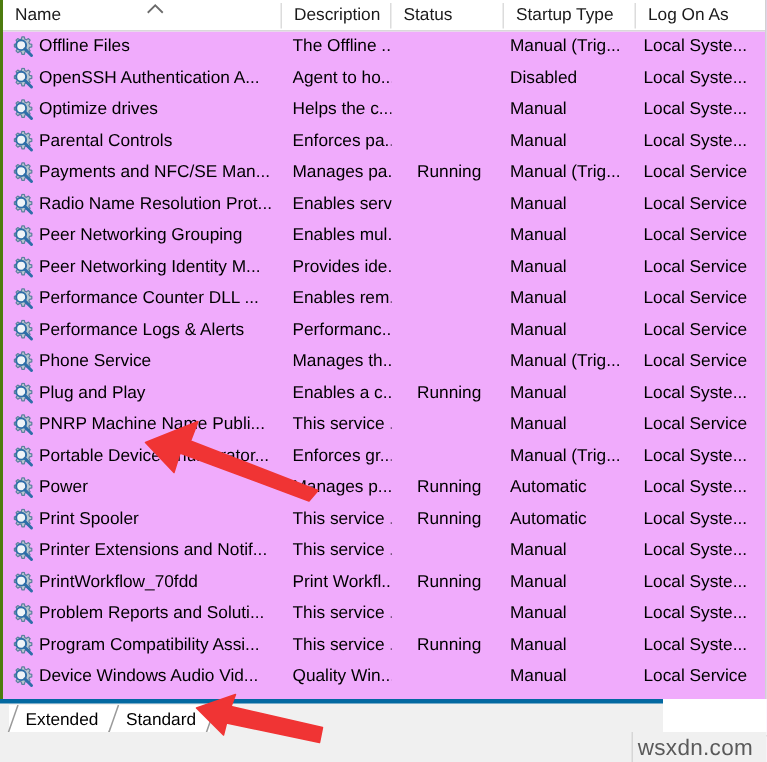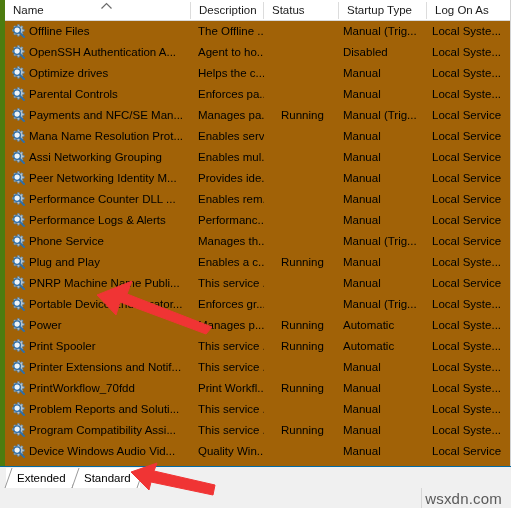--- a/index.html
+++ b/index.html
@@ -25,23 +25,23 @@
     background: #ffffff;
   }
 
   
   .listview {
     position: absolute;
     left: 0;
     top: 0;
     width: 511px;
     height: 466px;
-    background: #a16207;
-    box-sizing: border-box;
-    border-left: 5px solid #4d7c0f;
+    background: #f0abfc;
+    box-sizing: border-box;
+    border-left: 2px solid #4d7c0f;
     border-right: 1px solid #d2d2d2;
     overflow: hidden;
   }
 
   
   .hdr {
     position: relative;
     height: 21px;
     background: #ffffff;
     border-bottom: 1px solid #d9d9d9;
@@ -112,24 +112,24 @@
     width: 15px;
     height: 15px;
   }
   .svc-icon svg { display: block; }
 
   
   .tabstrip {
     position: absolute;
     left: 0;
     top: 466px;
-    width: 511px;
+    width: 442px;
     height: 22px;
     background: #f0f0f0;
-    border-top: 1px solid #0369a1;
+    border-top: 3px solid #0369a1;
     box-sizing: border-box;
   }
   .tabstrip-line {
     position: absolute;
     left: 0;
     top: 21px;
     width: 511px;
     height: 1px;
     background: #a8a8a8;
   }
@@ -304,35 +304,35 @@
           <span class="cell c-logon">Local Service</span>
         </div>
         <div class="row">
           <span class="svc-icon">
             <svg width="15" height="15" viewBox="0 0 15 15">
               <path d="M6.6 0.6 l1.6 0 0.35 1.5 1.1 0.45 1.3 -0.85 1.15 1.15 -0.85 1.3 0.45 1.1 1.5 0.35 0 1.6 -1.5 0.35 -0.45 1.1 0.85 1.3 -1.15 1.15 -1.3 -0.85 -1.1 0.45 -0.35 1.5 -1.6 0 -0.35 -1.5 -1.1 -0.45 -1.3 0.85 -1.15 -1.15 0.85 -1.3 -0.45 -1.1 -1.5 -0.35 0 -1.6 1.5 -0.35 0.45 -1.1 -0.85 -1.3 1.15 -1.15 1.3 0.85 1.1 -0.45 Z" fill="#b9c6cf" stroke="#5b7f9e" stroke-width="0.8" stroke-linejoin="round"></path>
               <circle cx="6.1" cy="6.1" r="3.3" fill="#eef4f8" stroke="#2e6ea8" stroke-width="1.3"></circle>
               <path d="M8.6 8.6 L13 13" stroke="#2e6ea8" stroke-width="2" stroke-linecap="round"></path>
             </svg>
           </span>
-          <span class="cell c-name">Mana Name Resolution Prot...</span>
+          <span class="cell c-name">Radio Name Resolution Prot...</span>
           <span class="cell c-desc">Enables serv...</span>
           <span class="cell c-stat"></span>
           <span class="cell c-start">Manual</span>
           <span class="cell c-logon">Local Service</span>
         </div>
         <div class="row">
           <span class="svc-icon">
             <svg width="15" height="15" viewBox="0 0 15 15">
               <path d="M6.6 0.6 l1.6 0 0.35 1.5 1.1 0.45 1.3 -0.85 1.15 1.15 -0.85 1.3 0.45 1.1 1.5 0.35 0 1.6 -1.5 0.35 -0.45 1.1 0.85 1.3 -1.15 1.15 -1.3 -0.85 -1.1 0.45 -0.35 1.5 -1.6 0 -0.35 -1.5 -1.1 -0.45 -1.3 0.85 -1.15 -1.15 0.85 -1.3 -0.45 -1.1 -1.5 -0.35 0 -1.6 1.5 -0.35 0.45 -1.1 -0.85 -1.3 1.15 -1.15 1.3 0.85 1.1 -0.45 Z" fill="#b9c6cf" stroke="#5b7f9e" stroke-width="0.8" stroke-linejoin="round"></path>
               <circle cx="6.1" cy="6.1" r="3.3" fill="#eef4f8" stroke="#2e6ea8" stroke-width="1.3"></circle>
               <path d="M8.6 8.6 L13 13" stroke="#2e6ea8" stroke-width="2" stroke-linecap="round"></path>
             </svg>
           </span>
-          <span class="cell c-name">Assi Networking Grouping</span>
+          <span class="cell c-name">Peer Networking Grouping</span>
           <span class="cell c-desc">Enables mul...</span>
           <span class="cell c-stat"></span>
           <span class="cell c-start">Manual</span>
           <span class="cell c-logon">Local Service</span>
         </div>
         <div class="row">
           <span class="svc-icon">
             <svg width="15" height="15" viewBox="0 0 15 15">
               <path d="M6.6 0.6 l1.6 0 0.35 1.5 1.1 0.45 1.3 -0.85 1.15 1.15 -0.85 1.3 0.45 1.1 1.5 0.35 0 1.6 -1.5 0.35 -0.45 1.1 0.85 1.3 -1.15 1.15 -1.3 -0.85 -1.1 0.45 -0.35 1.5 -1.6 0 -0.35 -1.5 -1.1 -0.45 -1.3 0.85 -1.15 -1.15 0.85 -1.3 -0.45 -1.1 -1.5 -0.35 0 -1.6 1.5 -0.35 0.45 -1.1 -0.85 -1.3 1.15 -1.15 1.3 0.85 1.1 -0.45 Z" fill="#b9c6cf" stroke="#5b7f9e" stroke-width="0.8" stroke-linejoin="round"></path>
               <circle cx="6.1" cy="6.1" r="3.3" fill="#eef4f8" stroke="#2e6ea8" stroke-width="1.3"></circle>

